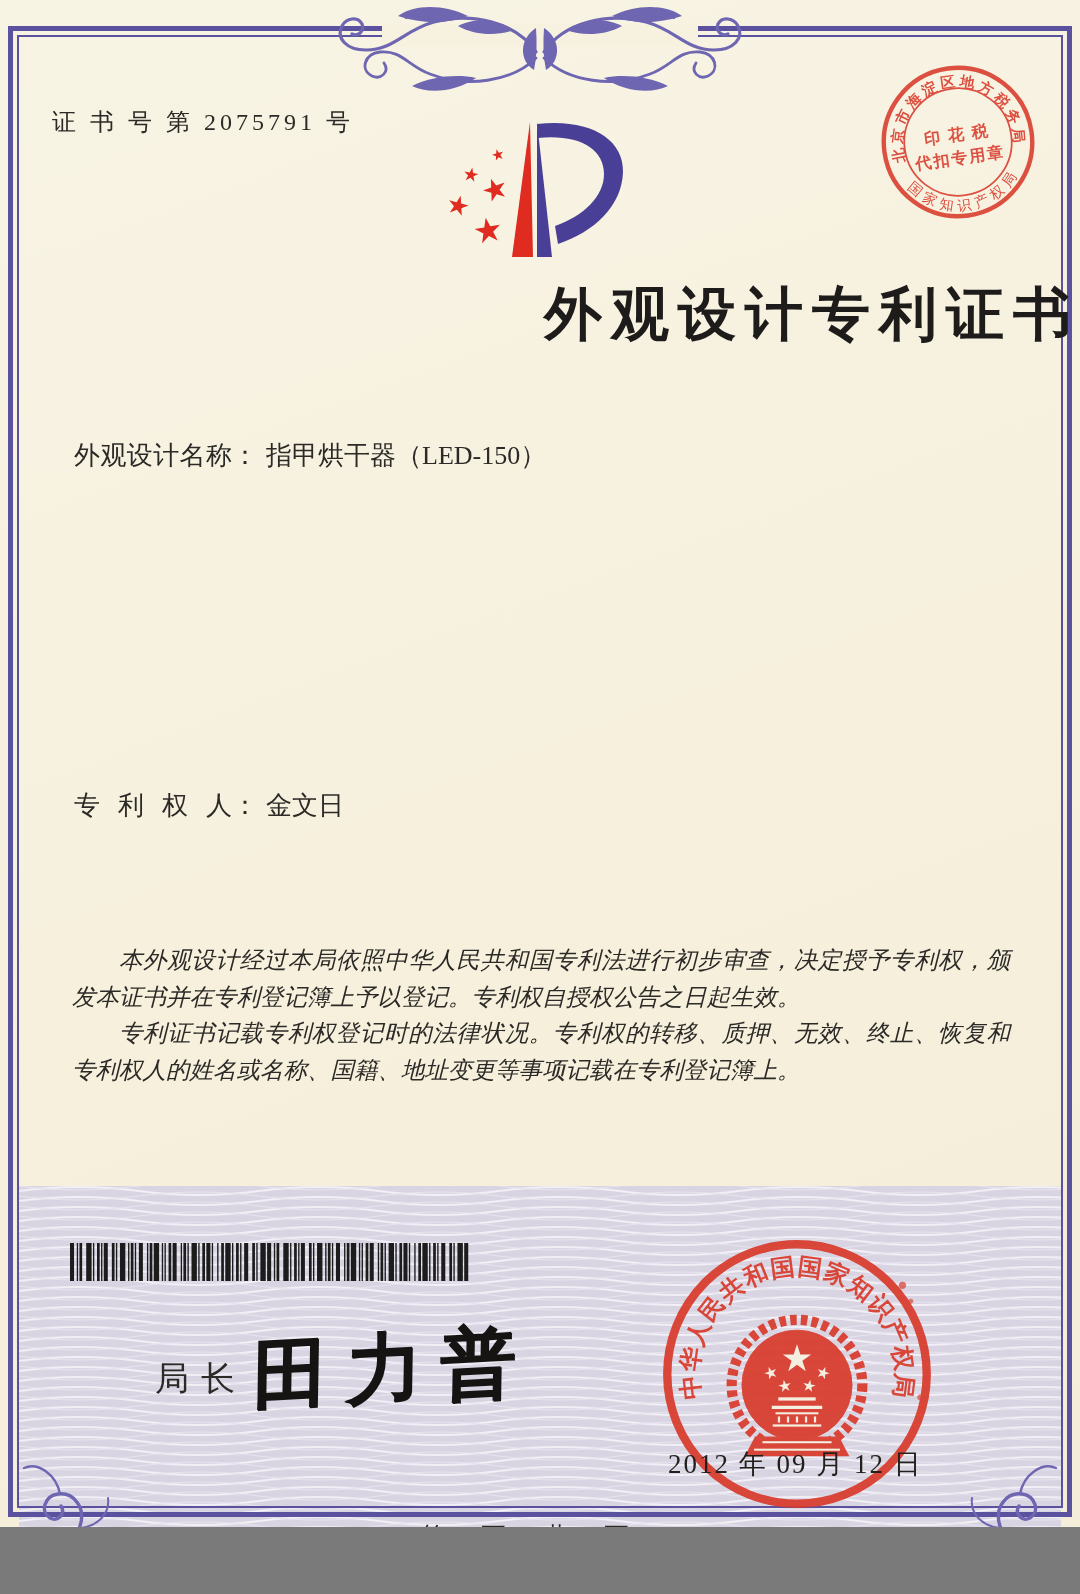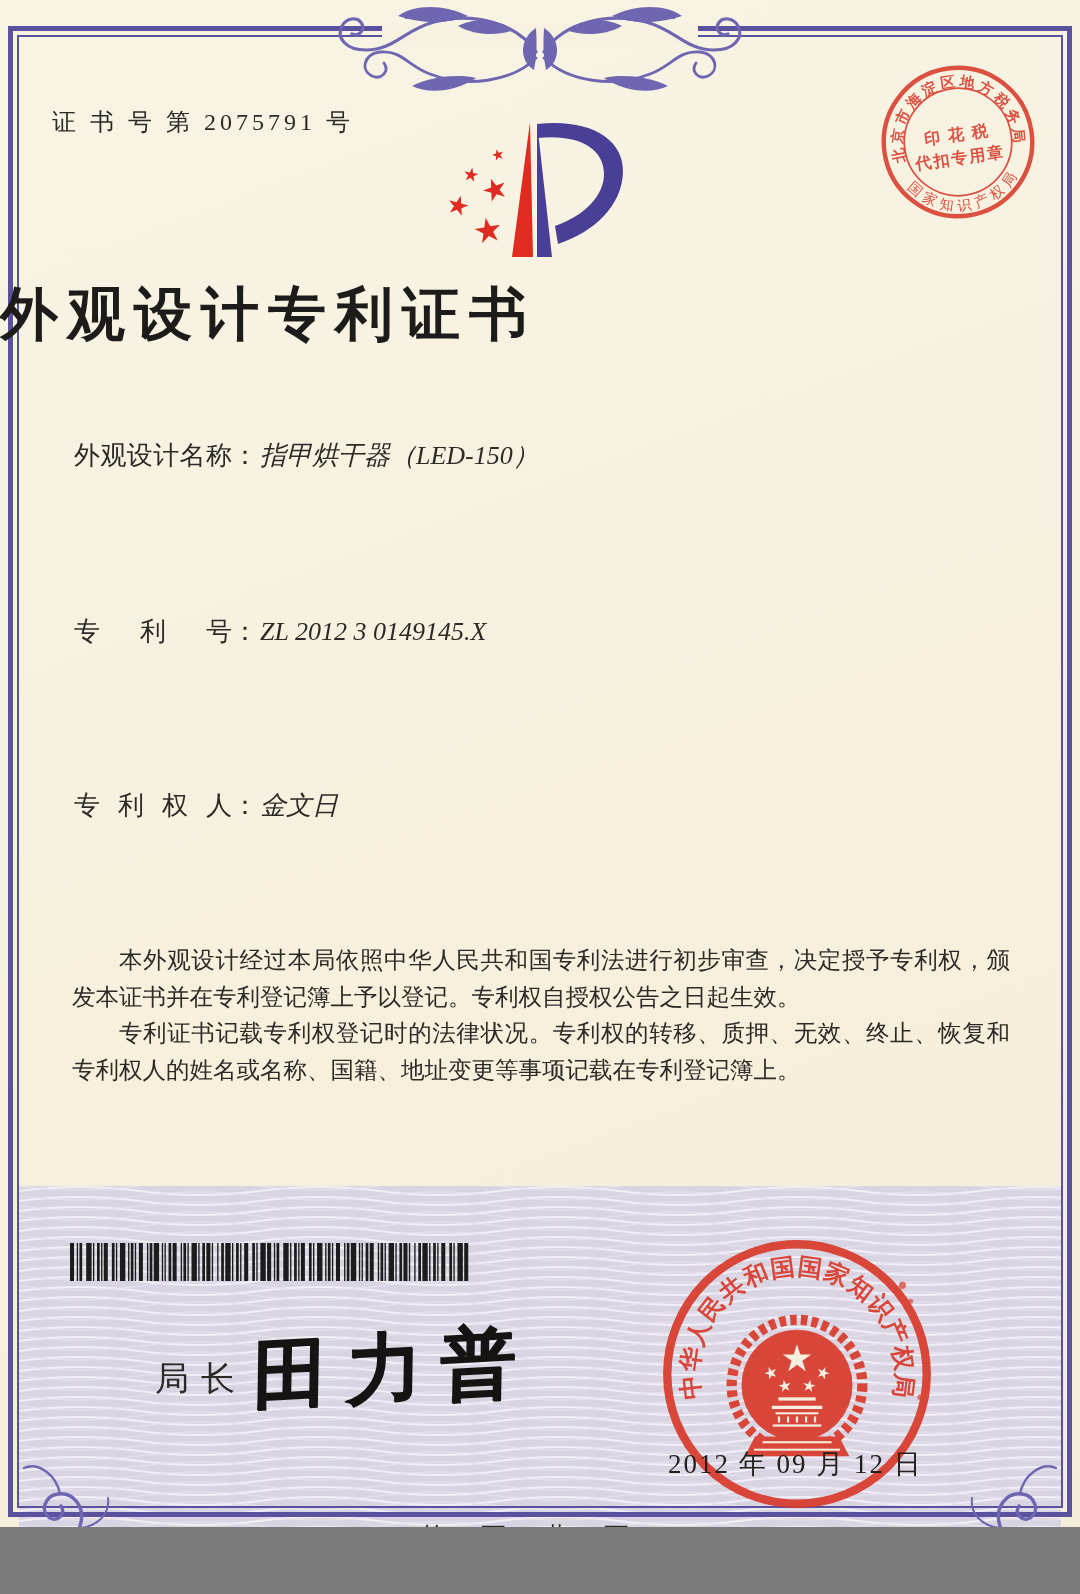--- a/index.html
+++ b/index.html
@@ -22,26 +22,26 @@
   .corner-bl{left:10px;top:1452px;}
   .corner-br{right:10px;top:1452px;transform:scaleX(-1);}
   .os{fill:none;stroke:var(--orn);stroke-linecap:round;}
   .of{fill:var(--orn);stroke:none;}
   .paper-fill{fill:var(--paper);}
   .cert-no{position:absolute;left:52px;top:106px;font-size:24px;letter-spacing:4px;z-index:3;}
   .logo{position:absolute;left:438px;top:94px;width:200px;height:172px;z-index:3;}
   .tax-stamp{position:absolute;left:875px;top:59px;width:166px;height:166px;z-index:3;}
   .stamp-red text,.stamp-red textPath{fill:var(--seal-red);font-family:"Liberation Serif","DejaVu Serif",serif;}
   .stamp-red circle,.stamp-red path.ring{stroke:var(--seal-red);}
-  .title{position:absolute;left:0;top:276px;width:100%;text-align:left;font-size:58px;
+  .title{position:absolute;left:0;top:276px;width:100%;text-align:right;font-size:58px;
     font-weight:600;letter-spacing:9px;color:#1e1c1a;z-index:3;}
   .field{position:absolute;left:74px;font-size:26px;z-index:3;white-space:nowrap;}
   .flabel{display:inline-block;width:158px;text-align:justify;text-align-last:justify;}
-  .fvalue{margin-left:2px;font-style:italic;}
-  .paras{position:absolute;left:72px;top:942px;width:938px;z-index:3;}
+  .fvalue{margin-left:8px;}
+  .paras{position:absolute;left:72px;top:942px;width:938px;z-index:3;font-style:italic;}
   .paras p{margin:0;font-size:23.5px;line-height:36.5px;text-align:justify;text-indent:2em;}
   .barcode{position:absolute;left:70px;top:1243px;width:400px;height:38px;z-index:3;}
   .sig-title{position:absolute;left:155px;top:1356px;font-size:34px;letter-spacing:12px;z-index:3;}
   .sig-name{position:absolute;left:252px;top:1318px;font-size:76px;font-weight:700;
     letter-spacing:18px;color:#161412;transform:rotate(-3deg) skewX(-4deg);z-index:3;
     text-shadow:1px 1px 0 #161412;}
   .seal{position:absolute;left:657px;top:1234px;width:280px;height:280px;z-index:4;}
   .seal-date{position:absolute;left:668px;top:1446px;font-size:27px;letter-spacing:2px;
     color:#221f1c;z-index:5;white-space:nowrap;}
   .footer{position:absolute;left:0;top:1520px;width:100%;text-align:center;font-size:24px;
@@ -131,23 +131,20 @@
       </text>
       <text x="85" y="83" text-anchor="middle" font-size="16.5" letter-spacing="2" font-weight="bold">印 花 税</text>
       <text x="85" y="107" text-anchor="middle" font-size="16.5" letter-spacing="2" font-weight="bold">代扣专用章</text>
     </g>
   </svg>
 
   <div class="title">外观设计专利证书</div>
 
   <div class="field" style="top:438px">
     <span class="flabel">外观设计名称</span><span>：</span><span class="fvalue">指甲烘干器（LED-150）</span>
-  </div>
-  <div class="field" style="top:614px">
-    <span class="flabel">专利号</span><span>：</span><span class="fvalue">ZL 2012 3 0149145.X</span>
   </div>
   <div class="field" style="top:788px">
     <span class="flabel">专利权人</span><span>：</span><span class="fvalue">金文日</span>
   </div>
 
   <div class="paras">
     <p>本外观设计经过本局依照中华人民共和国专利法进行初步审查，决定授予专利权，颁发本证书并在专利登记簿上予以登记。专利权自授权公告之日起生效。</p>
     <p>专利证书记载专利权登记时的法律状况。专利权的转移、质押、无效、终止、恢复和专利权人的姓名或名称、国籍、地址变更等事项记载在专利登记簿上。</p>
   </div>
 

